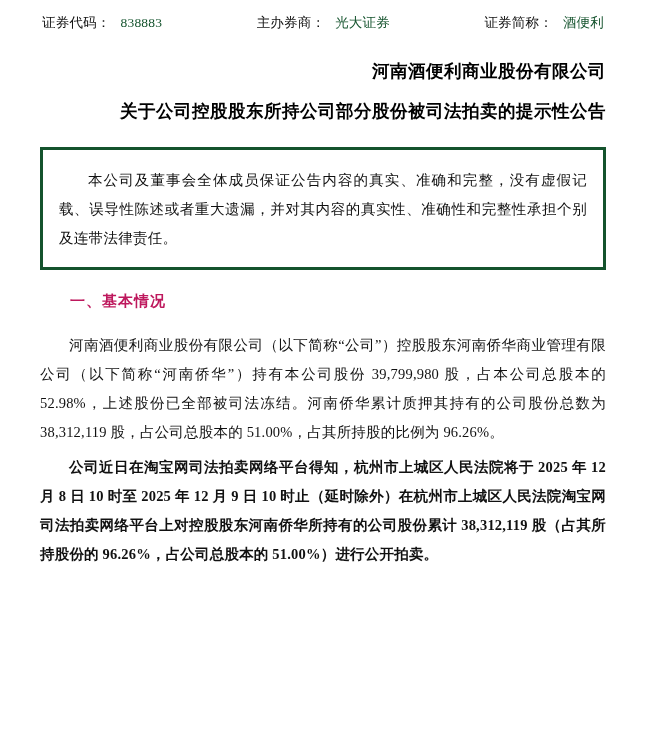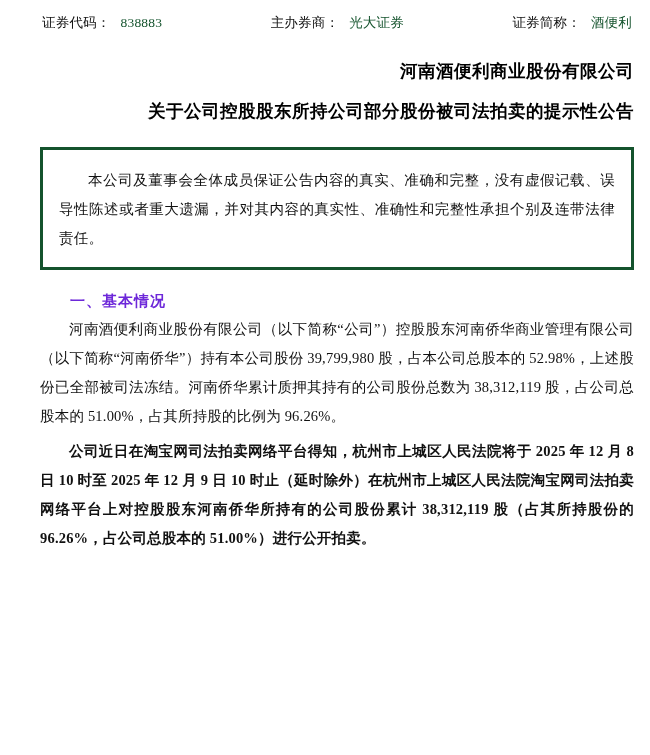--- a/index.html
+++ b/index.html
@@ -11,21 +11,21 @@
     width: 650px;
     height: 755px;
     font-family: "Liberation Serif", "DejaVu Serif", serif;
     color: #1a1a1a;
     overflow: hidden;
   }
   .page {
     width: 650px;
     height: 755px;
     box-sizing: border-box;
-    padding: 12px 16px 0 40px;
+    padding: 12px 44px 0 40px;
     position: relative;
   }
 
   
   .header-row {
     display: flex;
     justify-content: space-between;
     align-items: baseline;
     font-size: 13.5px;
     letter-spacing: 0.2px;
@@ -81,24 +81,24 @@
     text-indent: 2em;
   }
 
   
   .section-heading {
     margin-top: 22px;
     font-size: 15px;
     font-weight: bold;
     text-indent: 2em;
     letter-spacing: 1px;
-    color: #6d28d9;
+    color: #be185d;
   }
   .para {
-    margin-top: 4px;
+    margin-top: 20px;
     font-size: 14.5px;
     line-height: 2.0;
     text-align: justify;
     text-justify: inter-ideograph;
     text-indent: 2em;
     letter-spacing: 0.2px;
     color: #111;
   }
   .para.tight {
     margin-top: 6px;

